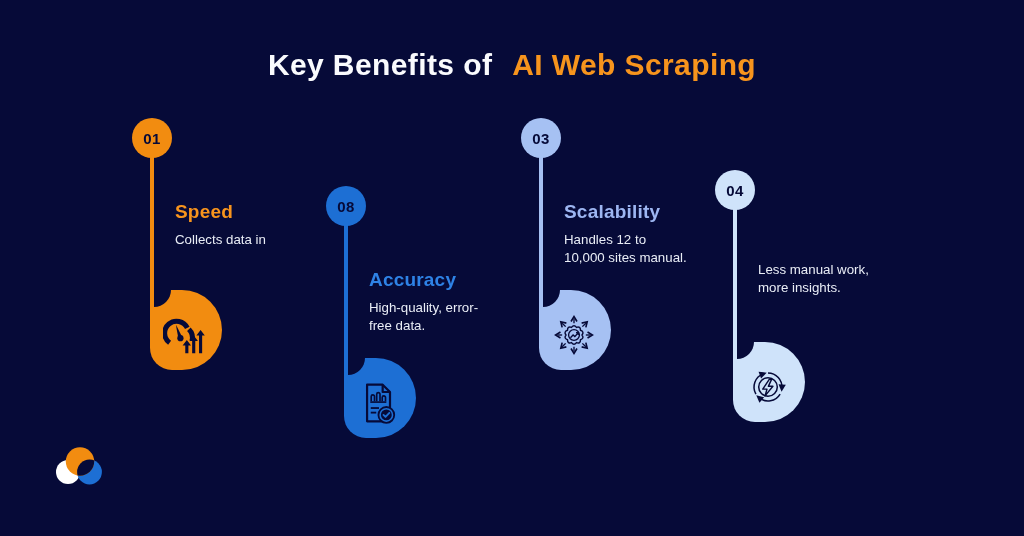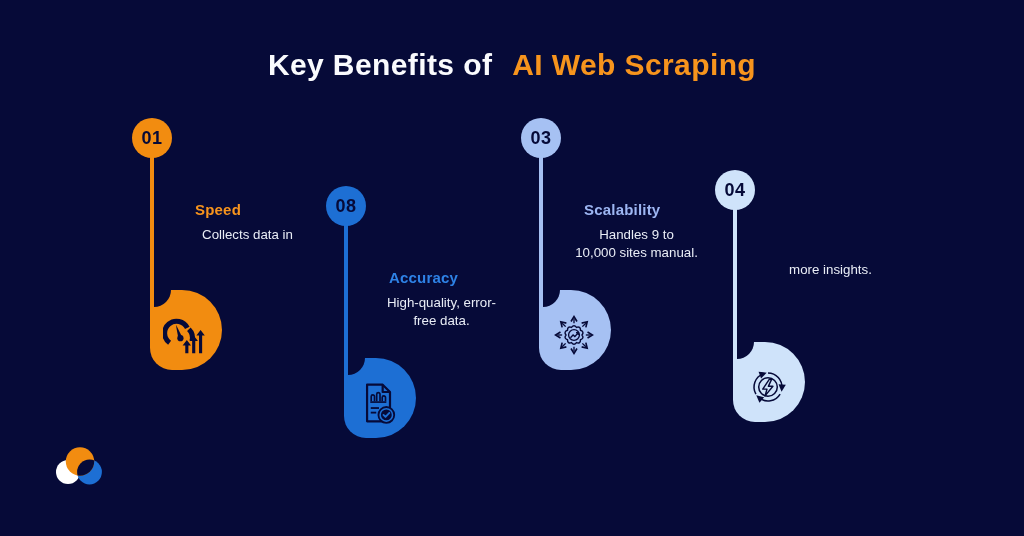--- a/index.html
+++ b/index.html
@@ -10,36 +10,36 @@
   }
   .canvas{position:absolute;inset:0;}
   .main-title{
     position:absolute;top:48px;left:0;width:1024px;text-align:center;
     font-size:30px;font-weight:800;letter-spacing:.4px;color:#fafbfe;
   }
   .main-title .hl{margin-left:20px;}
   .item{position:absolute;width:190px;height:300px;}
   .num-circle{
     position:absolute;left:0;top:0;width:40px;height:40px;border-radius:50%;
-    background:var(--accent);color:#060a38;font-size:18px;font-weight:700;
+    background:var(--accent);color:#060a38;font-size:15px;font-weight:700;
     display:flex;align-items:center;justify-content:center;letter-spacing:.5px;
   }
   .connector{position:absolute;left:18px;top:38px;width:4px;height:136px;background:var(--accent);}
   .blob{
     position:absolute;left:18px;top:172px;width:72px;height:80px;
     background:var(--accent);border-radius:0 40px 40px 22px;
   }
   .blob .notch{
     position:absolute;left:4px;top:0;width:17px;height:17px;
     background:#060a38;border-radius:0 0 100% 0;
   }
   .blob svg{position:absolute;left:13px;top:23px;width:44px;height:44px;}
   .txt{position:absolute;left:43px;top:83px;width:145px;}
-  .item-title{font-size:15px;font-weight:700;letter-spacing:.2px;color:var(--title-color);margin-left:20px;}
-  .item-desc{margin-top:8px;font-size:13.3px;line-height:1.33;color:#e9edf6;text-align:center;}
+  .item-title{font-size:19px;font-weight:700;letter-spacing:.2px;color:var(--title-color);}
+  .item-desc{margin-top:8px;font-size:13.3px;line-height:1.33;color:#e9edf6;}
   .logo{position:absolute;left:55px;top:446px;width:48px;height:40px;}
   .item-1{left:132px;top:118px;}
   .item-2{left:326px;top:186px;}
   .item-3{left:521px;top:118px;}
   .item-4{left:715px;top:170px;}
 </style>
 </head>
 <body style="background: rgb(6, 10, 56);">
 
 <div class="canvas">
@@ -120,21 +120,21 @@
         <path d="M12,26 H6.5" stroke="#060a38" stroke-width="1.6" marker-end="url(#m3)"></path>
         <path d="M35.9,16.1 L40,12" stroke="#060a38" stroke-width="1.6" marker-end="url(#m3)"></path>
         <path d="M35.9,35.9 L40,40" stroke="#060a38" stroke-width="1.6" marker-end="url(#m3)"></path>
         <path d="M16.1,35.9 L12,40" stroke="#060a38" stroke-width="1.6" marker-end="url(#m3)"></path>
         <path d="M16.1,16.1 L12,12" stroke="#060a38" stroke-width="1.6" marker-end="url(#m3)"></path>
       </svg>
     </div>
     <div class="txt">
       <div class="item-title">Scalability</div>
       <div class="item-desc">
-        <div>Handles 9 to</div>
+        <div>Handles 12 to</div>
         <div>10,000 sites manual.</div>
       </div>
     </div>
   </div>
 
   <div class="item item-4" style="--accent: #cfe3fa; --title-color: #cadef8;">
     <div class="num-circle">04</div>
     <div class="connector"></div>
     <div class="blob">
       <div class="notch"></div>
@@ -146,20 +146,21 @@
         </defs>
         <circle cx="26" cy="26" r="11" fill="none" stroke="#060a38" stroke-width="1.8"></circle>
         <path d="M26,9.5 A16.5,16.5 0 0 1 42.4,27.4" fill="none" stroke="#060a38" stroke-width="1.8" marker-end="url(#m4)"></path>
         <path d="M40.3,34.3 A16.5,16.5 0 0 1 15.4,38.6" fill="none" stroke="#060a38" stroke-width="1.8" marker-end="url(#m4)"></path>
         <path d="M11.7,34.3 A16.5,16.5 0 0 1 20.4,10.5" fill="none" stroke="#060a38" stroke-width="1.8" marker-end="url(#m4)"></path>
         <path d="M27.5,17 L19.8,28.5 H24.8 L22.5,36.5 L31.8,25.2 H26.4 L30.2,17 Z" fill="none" stroke="#060a38" stroke-width="1.7" stroke-linejoin="round"></path>
       </svg>
     </div>
     <div class="txt">
       <div class="item-desc">
+        <div>Less manual work,</div>
         <div>more insights.</div>
       </div>
     </div>
   </div>
 
   <svg class="logo" viewBox="0 0 48 40">
     <defs>
       <clipPath id="lgclip">
           <circle cx="25" cy="15.5" r="14.2"></circle>
         </clipPath>

